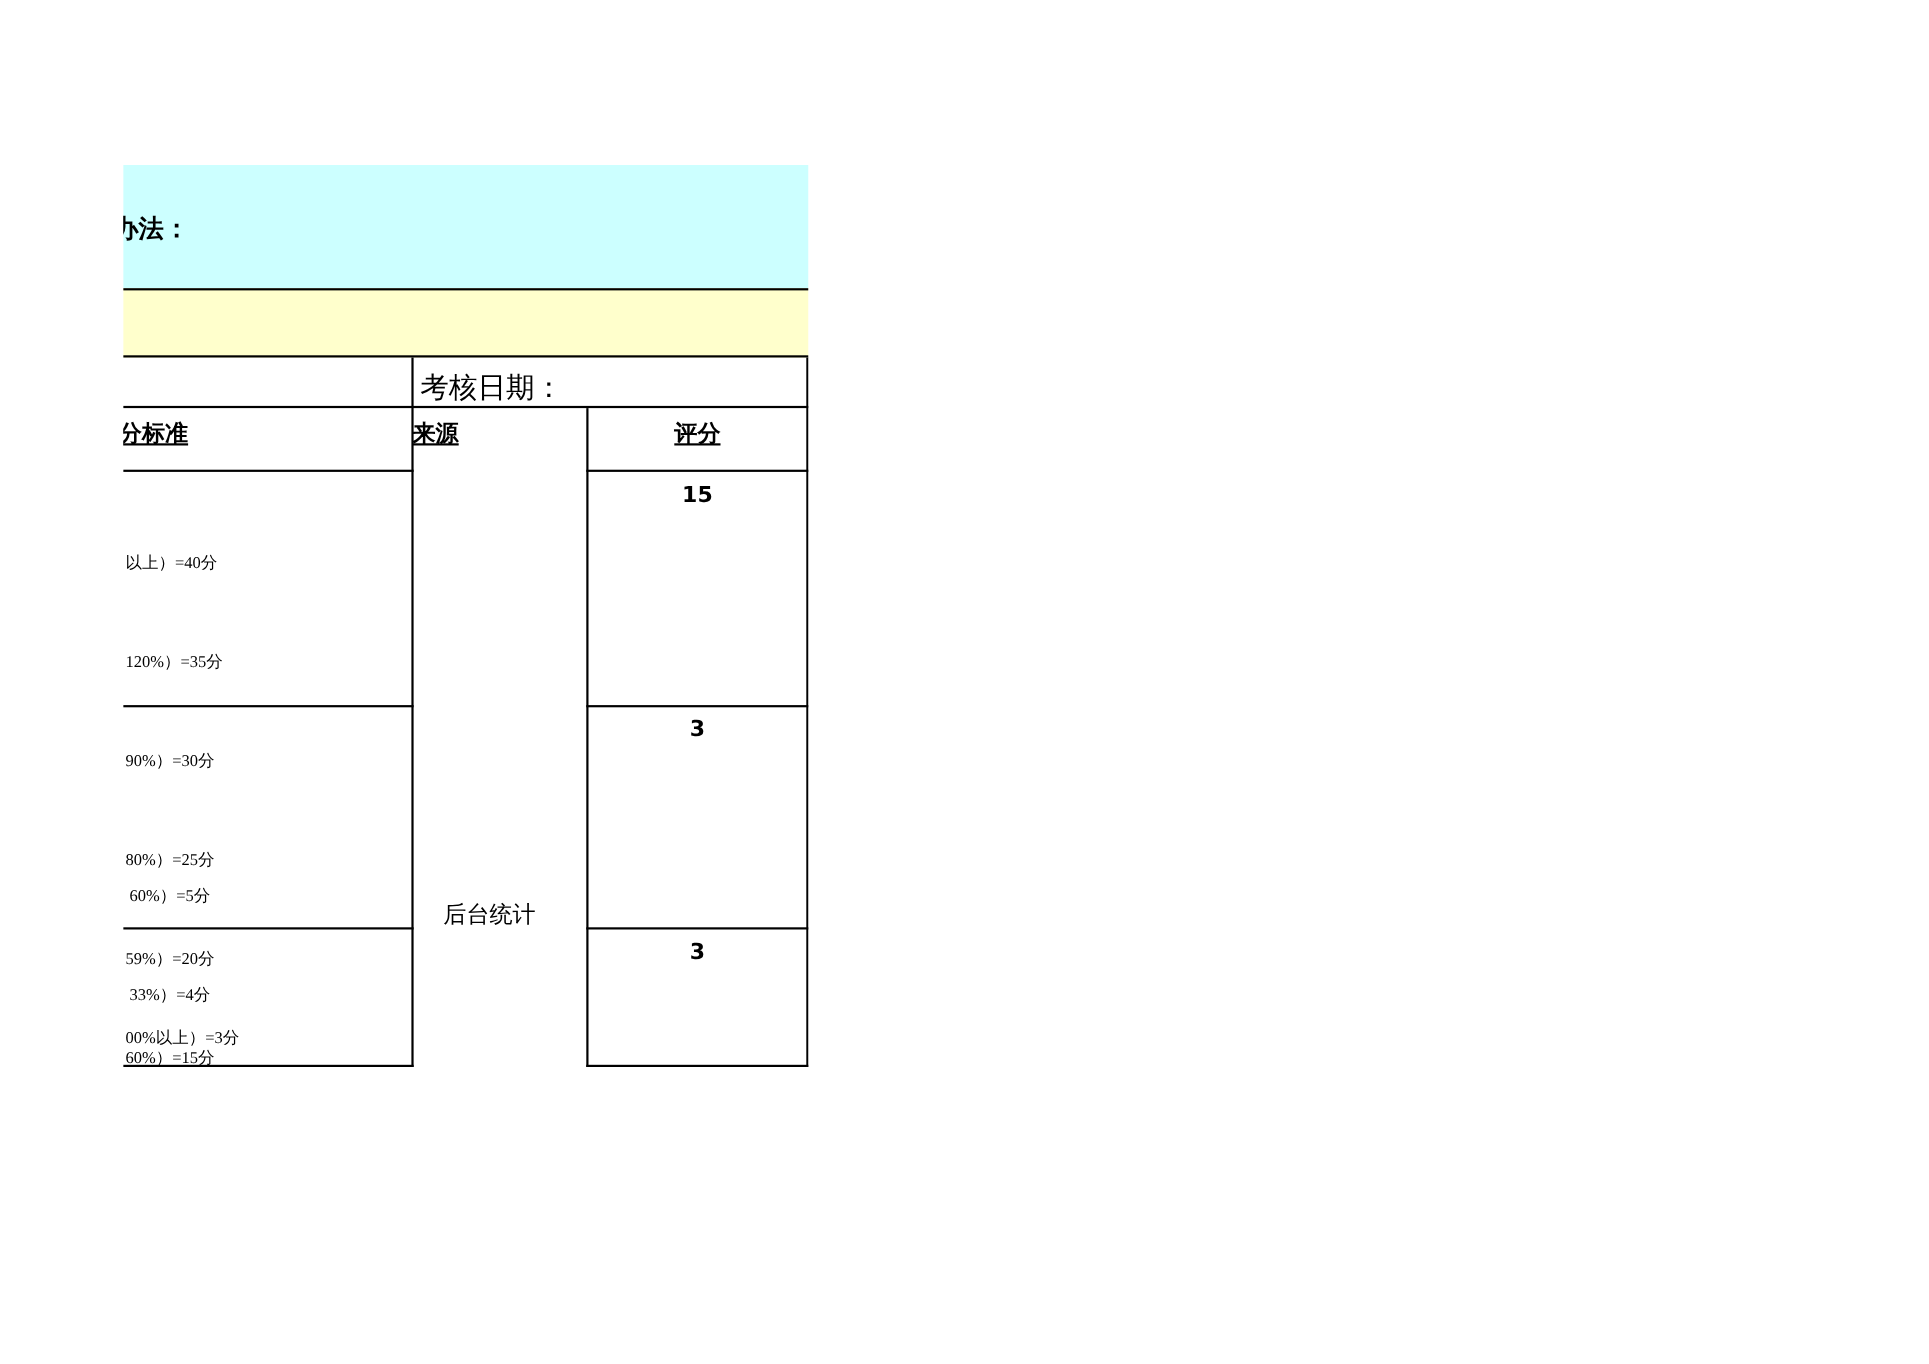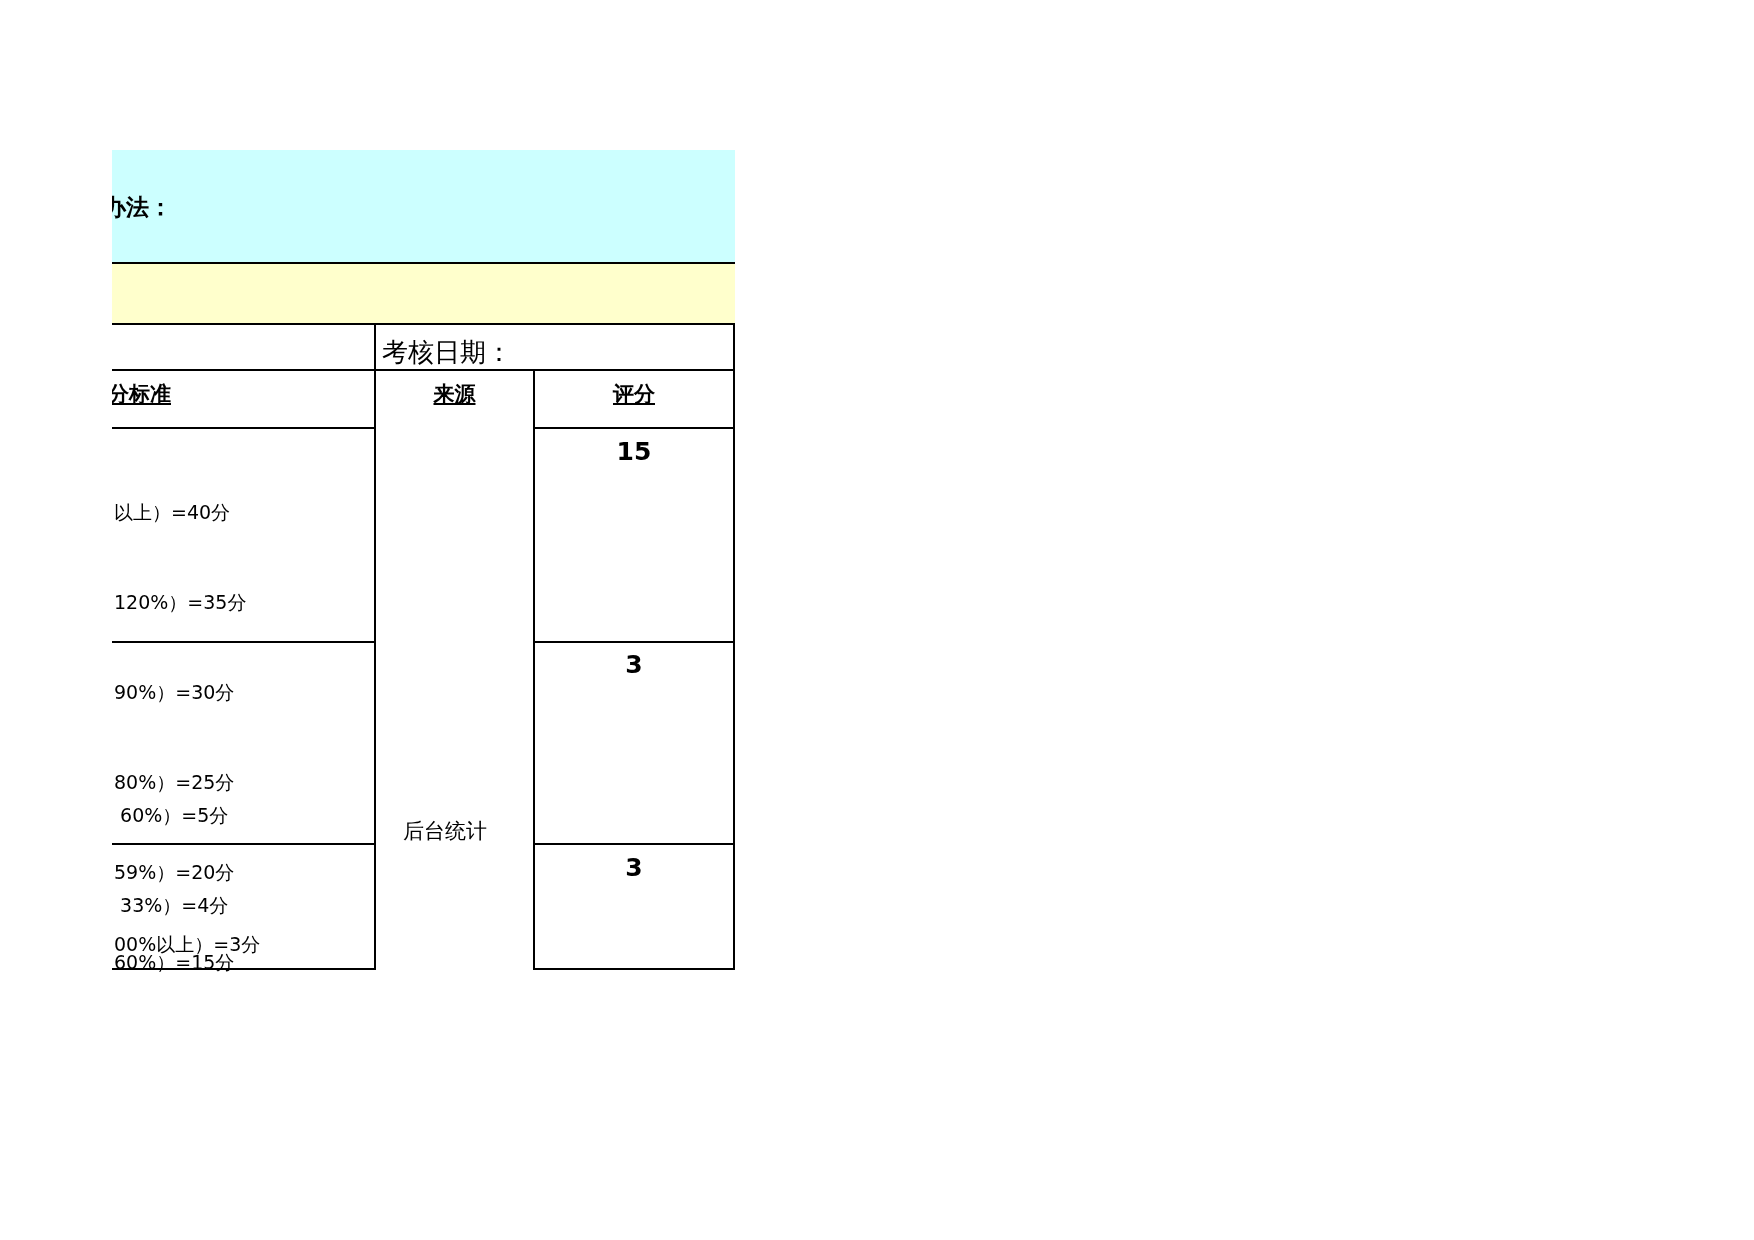--- a/index.html
+++ b/index.html
@@ -9,22 +9,22 @@
   .abs { position: absolute; box-sizing: border-box; }
   .title-band { left: 0; top: 0; width: 623px; height: 112px; background: #ccffff; }
   .title-text { position: absolute; left: -9px; top: 42px; font-size: 23px; font-weight: bold; white-space: nowrap; }
   .yellow-band { left: 0; top: 112px; width: 623px; height: 63px; background: #ffffcc;
                  border-top: 2px solid #000; border-bottom: 2px solid #000; }
   .date-row { left: 0; top: 175px; width: 623px; height: 46px; border-bottom: 2px solid #000; }
   .date-label { position: absolute; left: 270px; top: 10px; font-size: 26px; white-space: nowrap; }
   .vline { position: absolute; width: 2px; background: #000; }
   .hline { position: absolute; height: 2px; background: #000; }
   .hdr { position: absolute; top: 230px; font-size: 21px; font-weight: bold; white-space: nowrap; text-decoration: underline; }
-  .crit { position: absolute; left: 2px; font-size: 19px; line-height: 30px; white-space: pre; }
-  .score { position: absolute; left: 421px; width: 202px; text-align: center; font-size: 25px; font-weight: bold; }
+  .crit { position: absolute; left: 2px; font-size: 15px; line-height: 30px; white-space: pre; font-family: Liberation Serif, serif; }
+  .score { position: absolute; left: 421px; width: 202px; text-align: center; font-size: 20px; font-weight: bold; }
   .source-text { position: absolute; left: 263px; width: 140px; text-align: center; top: 667px; font-size: 21px; }
 </style>
 </head>
 <body>
 
 <div class="sheet">
 
   <div class="abs title-band">
     <span class="title-text">办法：</span>
   </div>
@@ -45,21 +45,21 @@
   <div class="hline" style="left:0; top:277px; width:264px;"></div>
   <div class="hline" style="left:421px; top:277px; width:202px;"></div>
   <div class="hline" style="left:0; top:491px; width:264px;"></div>
   <div class="hline" style="left:421px; top:491px; width:202px;"></div>
   <div class="hline" style="left:0; top:693px; width:264px;"></div>
   <div class="hline" style="left:421px; top:693px; width:202px;"></div>
   <div class="hline" style="left:0; top:818px; width:264px;"></div>
   <div class="hline" style="left:421px; top:818px; width:202px;"></div>
 
   <span class="hdr" style="left:-4px;">分标准</span>
-  <span class="hdr" style="left:263px; width:159px; text-align:center;">来源</span>
+  <span class="hdr" style="left:263px; width:159px; text-align:left;">来源</span>
   <span class="hdr" style="left:421px; width:202px; text-align:center;">评分</span>
 
   <div class="crit" style="top:287px;">
     <div>以上）=40分</div>
     <div>120%）=35分</div>
     <div>90%）=30分</div>
     <div>80%）=25分</div>
     <div>59%）=20分</div>
     <div>60%）=15分</div>
     

